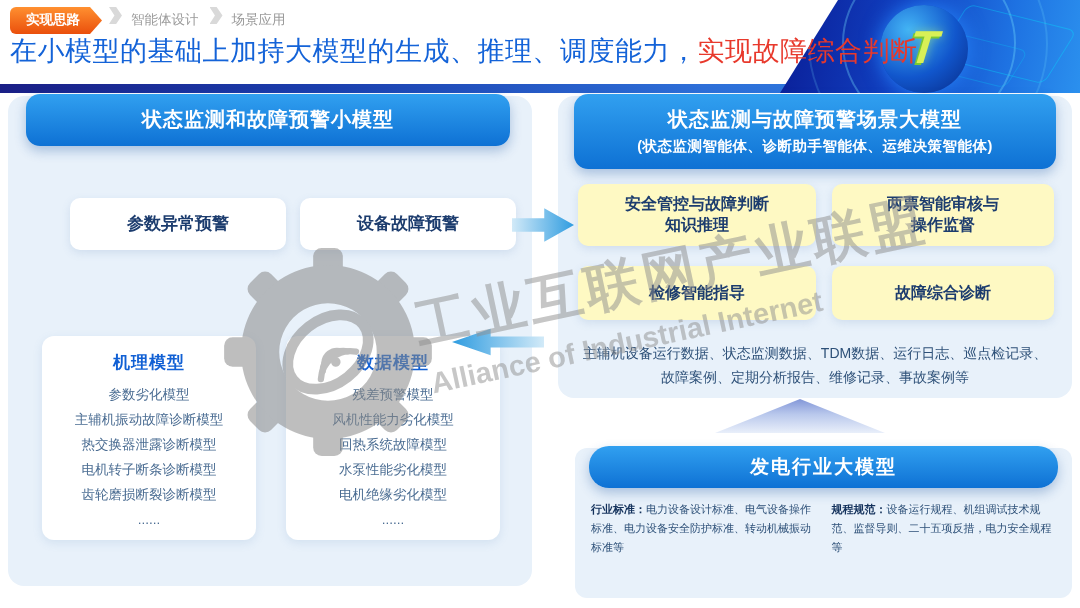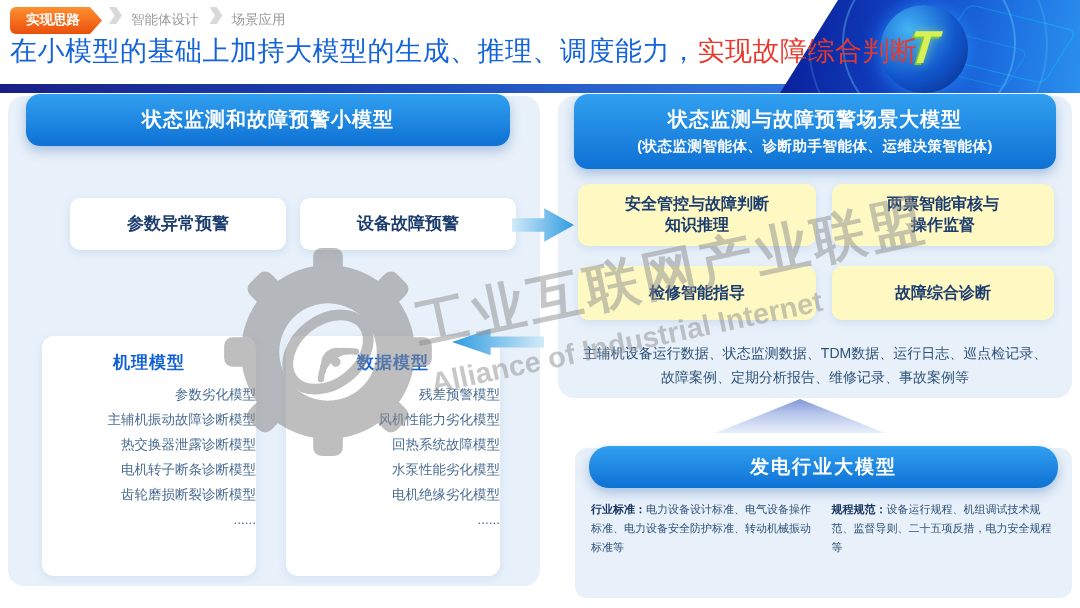--- a/index.html
+++ b/index.html
@@ -33,41 +33,41 @@
   .deco2{width:70px;height:40px;right:62px;top:40px;transform:rotate(14deg) skewX(-18deg);border-color:rgba(0,230,255,.22);}
   .sphere{position:absolute;width:88px;height:88px;left:100px;top:5px;border-radius:50%;
       background:radial-gradient(circle at 32% 28%,#43b4f5,#1156cc 55%,#082a86);
       box-shadow:0 0 20px rgba(40,140,255,.85);}
   .logo-t{position:absolute;width:88px;height:88px;left:100px;top:3px;display:flex;align-items:center;justify-content:center;
       font-size:46px;font-weight:900;font-style:italic;color:#d8f056;transform:skewX(-6deg);
       text-shadow:-2px 2px 0 #7bc832,0 0 10px rgba(200,255,100,.5);}
 
   
   .panel{position:absolute;background:#e8f1fa;border-radius:16px;z-index:1;}
-  .panel-left{left:8px;top:96px;width:524px;height:490px;padding-left:8px;}
+  .panel-left{left:8px;top:96px;width:524px;height:490px;}
   .panel-right{left:558px;top:96px;width:514px;height:302px;}
   .panel-bottom{left:575px;top:448px;width:497px;height:150px;border-radius:12px;}
 
   .panel-header{position:absolute;text-align:center;color:#fff;border-radius:14px;
       background:linear-gradient(180deg,#31a0f0,#0e71d4);box-shadow:0 5px 12px rgba(20,80,160,.30);}
   .ph-left{left:18px;top:-2px;width:484px;padding:12px 0 13px;}
   .ph-right{left:16px;top:-2px;width:482px;padding:12px 0 13px;}
   .h-line1{font-size:20px;font-weight:bold;letter-spacing:1px;}
   .h-line2{font-size:14.5px;font-weight:bold;margin-top:4px;letter-spacing:.5px;}
 
   .alert-row{position:absolute;left:18px;top:102px;width:486px;display:flex;align-items:center;gap:14px;margin-left:44px;}
   .alert-box{flex:1;background:#fff;border-radius:10px;height:52px;line-height:52px;text-align:center;
       font-size:17px;font-weight:bold;color:#1c3c6e;box-shadow:0 3px 8px rgba(100,140,190,.18);}
   .more-dots{width:26px;text-align:center;font-size:18px;font-weight:bold;color:#1c3c6e;letter-spacing:1px;}
 
   .model-cols{position:absolute;left:34px;top:240px;width:458px;display:flex;gap:30px;}
-  .model-box{flex:1;background:#fff;border-radius:12px;height:240px;padding-top:15px;box-sizing:border-box;
+  .model-box{flex:1;background:#fff;border-radius:12px;height:204px;padding-top:15px;box-sizing:border-box;
       box-shadow:0 3px 10px rgba(100,140,190,.16);}
   .model-title{text-align:center;font-size:17px;font-weight:bold;color:#1160d4;margin-bottom:9px;letter-spacing:1px;}
-  .model-list{font-size:13.5px;color:#4a6c92;text-align:right;line-height:1.85;}
+  .model-list{font-size:13.5px;color:#4a6c92;text-align:center;line-height:1.85;}
 
   .feature-grid{position:absolute;left:20px;top:88px;width:476px;display:grid;
       grid-template-columns:238px 1fr;grid-template-rows:62px 54px;gap:20px 16px;}
   .feature-box{background:#fef9c3;border-radius:10px;display:flex;flex-direction:column;justify-content:center;
       text-align:center;font-size:16px;font-weight:bold;color:#1c3c6e;line-height:1.3;
       box-shadow:0 3px 8px rgba(100,140,190,.18);padding:4px 6px;box-sizing:border-box;}
   .feature-line2:empty{display:none;}
 
   .data-text{position:absolute;left:18px;top:246px;width:478px;font-size:14px;color:#2d5078;
       text-align:center;line-height:1.7;}

